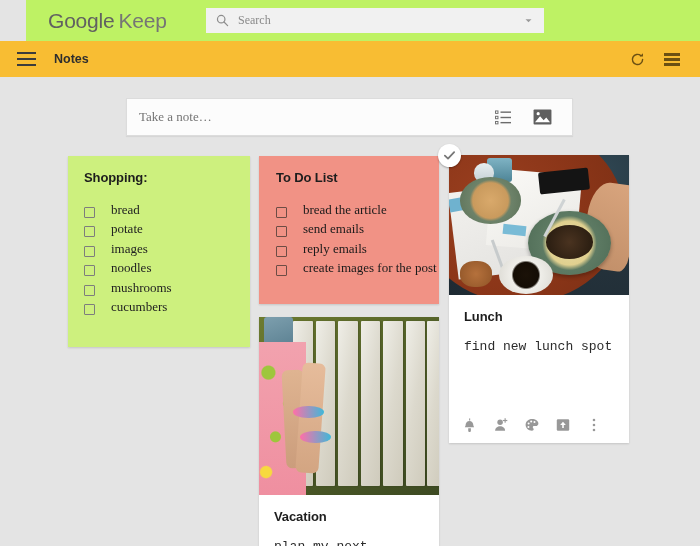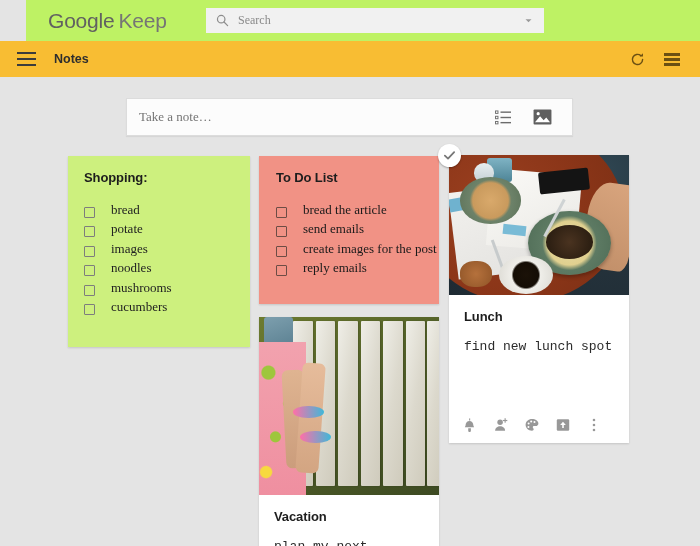--- a/index.html
+++ b/index.html
@@ -577,25 +577,25 @@
         <div class="check-row">
           <div class="check-box"></div>
           <div class="check-label">bread the article</div>
         </div>
         <div class="check-row">
           <div class="check-box"></div>
           <div class="check-label">send emails</div>
         </div>
         <div class="check-row">
           <div class="check-box"></div>
+          <div class="check-label">reply emails</div>
+        </div>
+        <div class="check-row">
+          <div class="check-box"></div>
           <div class="check-label">create images for the post</div>
-        </div>
-        <div class="check-row">
-          <div class="check-box"></div>
-          <div class="check-label">reply emails</div>
         </div>
       </div>
     </div>
 
     <div class="note" id="note-lunch">
 
       <div class="badge-check">
         <svg width="13" height="13" viewBox="0 0 14 14">
           <path d="M2 7.2 L5.4 10.4 L12 3.4" fill="none" stroke="#777777" stroke-width="1.9" stroke-linecap="round" stroke-linejoin="round"></path>
         </svg>

